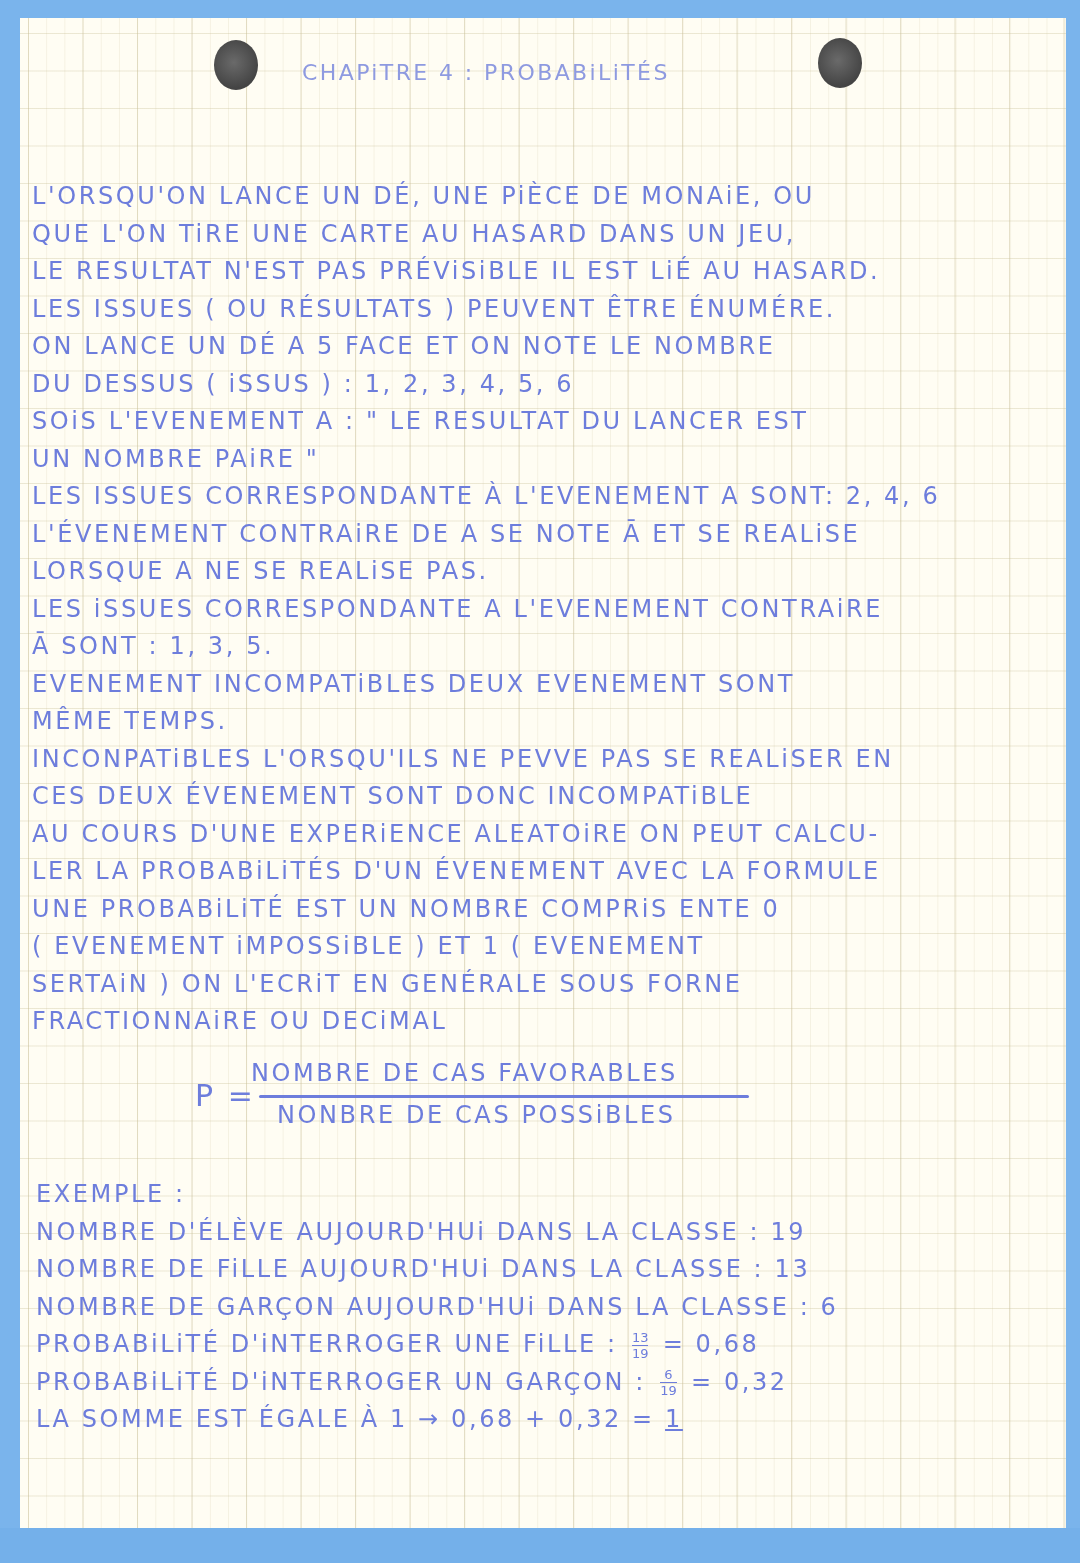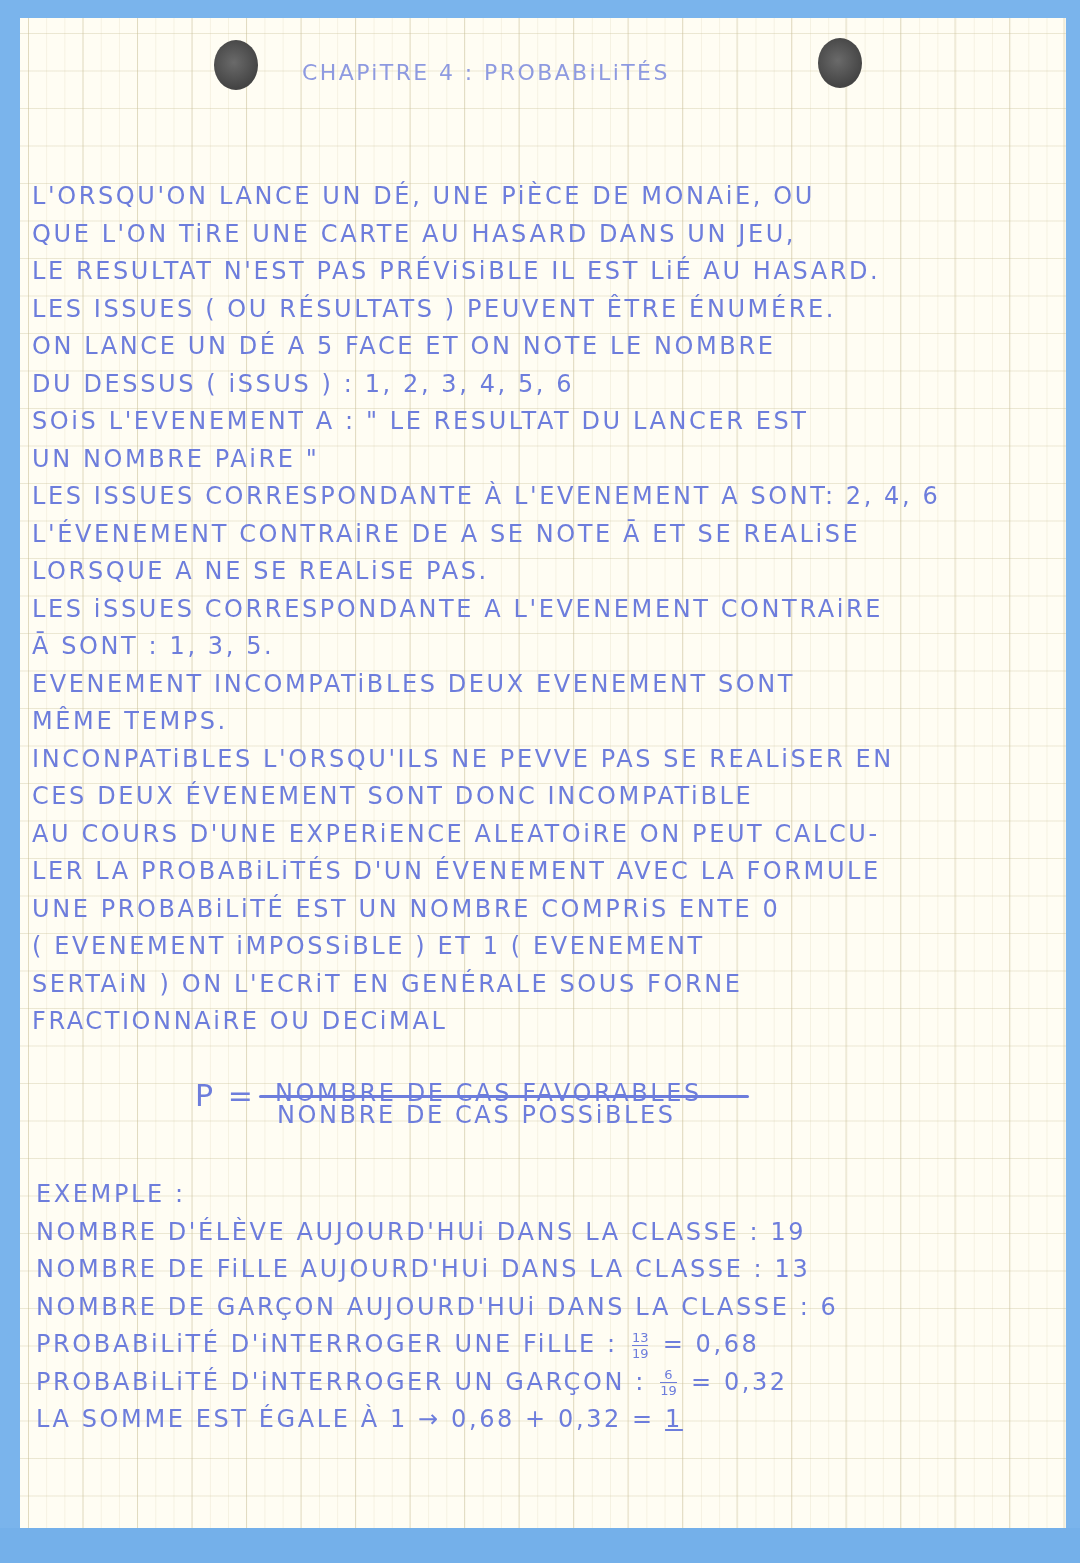--- a/index.html
+++ b/index.html
@@ -41,21 +41,21 @@
     font-size: 22px; letter-spacing: 2.4px; color: #8e9ae0;
   }
   .body-lines {
     position: absolute; left: 32px; top: 142px; width: 1040px; margin-top: 36px;
   }
   .line { height: 37.5px; }
   .formula {
     position: absolute; left: 195px; top: 1055px;
   }
   .formula .p { position: absolute; left: 0; top: 22px; font-size: 30px; }
-  .formula .num { position: absolute; left: 80px; top: 0; margin-top: 20px; }
+  .formula .num { position: absolute; left: 56px; top: 0; }
   .formula .bar {
     position: absolute; left: 64px; top: 40px; width: 490px; height: 3px;
     background: #6d7ddc; border-radius: 2px;
   }
   .formula .den { position: absolute; left: 82px; top: 42px; }
   .example {
     position: absolute; left: 36px; top: 1176px; width: 1040px;
   }
   .frac {
     display: inline-block; vertical-align: middle; text-align: center;

